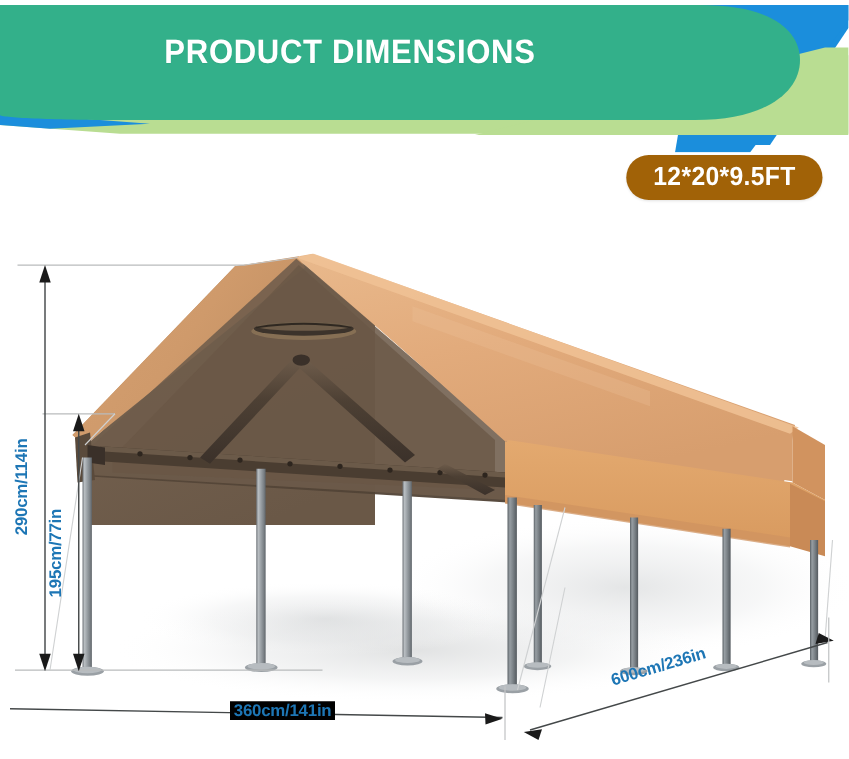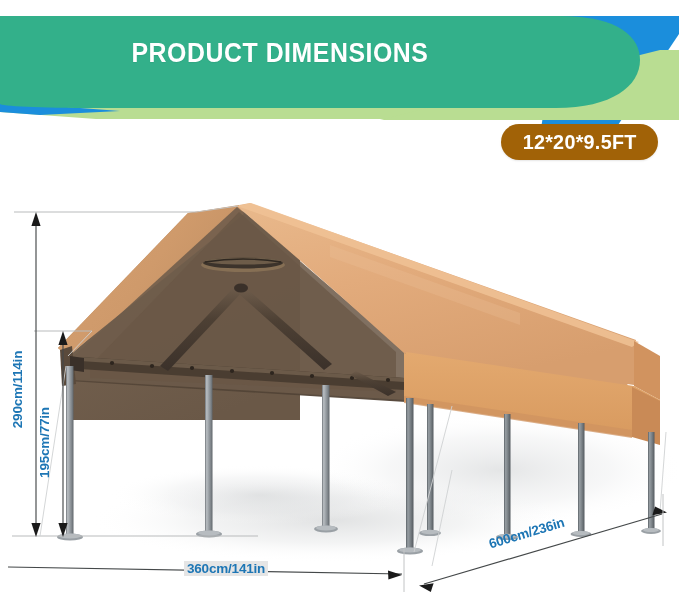--- a/index.html
+++ b/index.html
@@ -20,21 +20,21 @@
     position: absolute;
     left: 0; top: 0;
     width: 679px;
     height: 607px;
     background: #ffffff;
   }
 
   
   .header-wrap {
     position: absolute;
-    left: 0; top: 16px;
+    left: 0; top: 4px;
     width: 679px;
     height: 118px;
     overflow: hidden;
   }
   .header-svg { display: block; }
 
   .header-title {
     position: absolute;
     left: 0;
     top: 22px;
@@ -105,21 +105,21 @@
   .dim-height-inner {
     left: -6px;
     top: 435px;
     width: 100px;
     text-align: center;
     transform: rotate(-90deg);
   }
   .dim-width {
     left: 184px;
     top: 561px;
-    background: #e5e5e5;
+    background: #000000;
     padding: 0 3px;
   }
   .dim-depth {
     left: 487px;
     top: 537px;
     transform: rotate(-16.5deg);
     transform-origin: left top;
     background: transparent;
   }
 </style>

